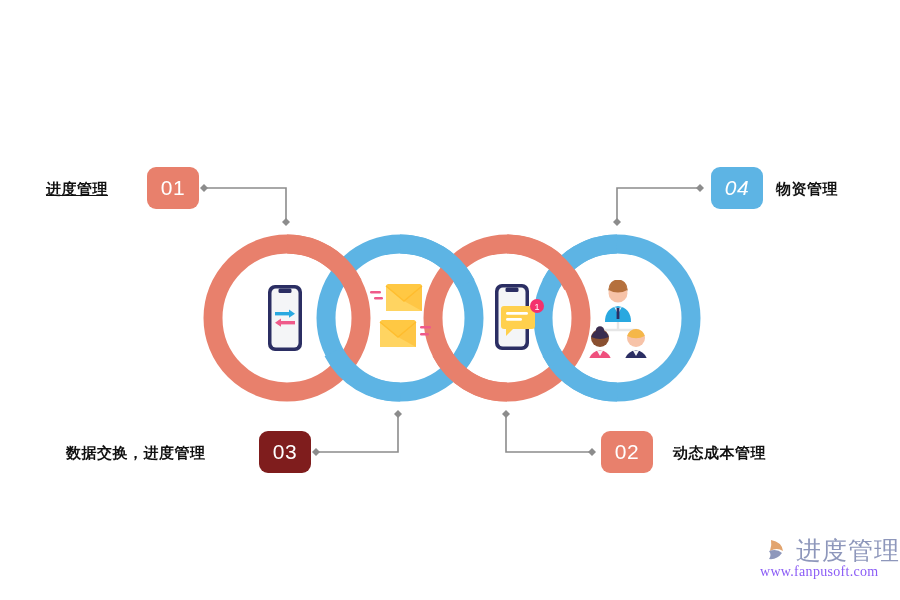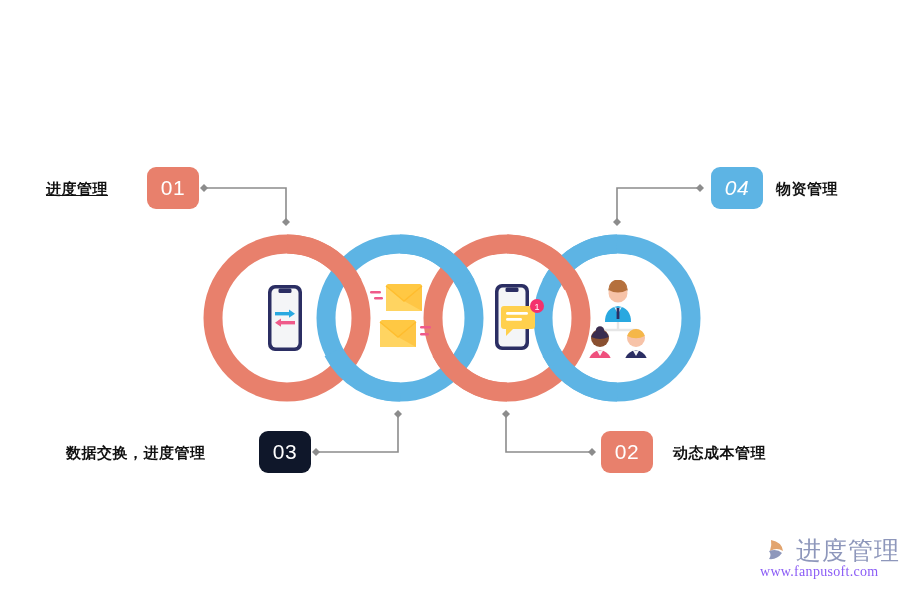--- a/index.html
+++ b/index.html
@@ -192,21 +192,21 @@
     <circle cx="56" cy="58" r="9" fill="#f7c3a8"></circle>
     <path d="M 47.2 56 a 9 9 0 0 1 17.6 0 q -8.8 4.5 -17.6 0 z" fill="#f5b749"></path>
     <path d="M 44 86 q 0 -14 12 -16 q 12 2 12 16 z" fill="#2b2e63"></path>
     <path d="M 52 69 L 56 76 L 60 69 q -4 3 -8 0 z" fill="#f4f5f7"></path>
   </svg>
 
   <div class="badge" style="left: 147px; top: 167px; background-color: rgb(232, 128, 108);">01</div>
 
   <div class="badge" style="left: 711px; top: 167px; background-color: rgb(93, 180, 228); font-style: italic;">04</div>
 
-  <div class="badge" style="left: 259px; top: 431px; background-color: #0f172a;">03</div>
+  <div class="badge" style="left: 259px; top: 431px; background-color: #7f1d1d;">03</div>
 
   <div class="badge" style="left: 601px; top: 431px; background-color: rgb(232, 128, 108);">02</div>
 
   <div class="label" style="left:46px;top:180px;text-decoration:underline;">进度管理</div>
 
   <div class="label" style="left:776px;top:180px;">物资管理</div>
 
   <div class="label" style="left:66px;top:444px;">数据交换，进度管理</div>
 
   <div class="label" style="left:673px;top:444px;">动态成本管理</div>

